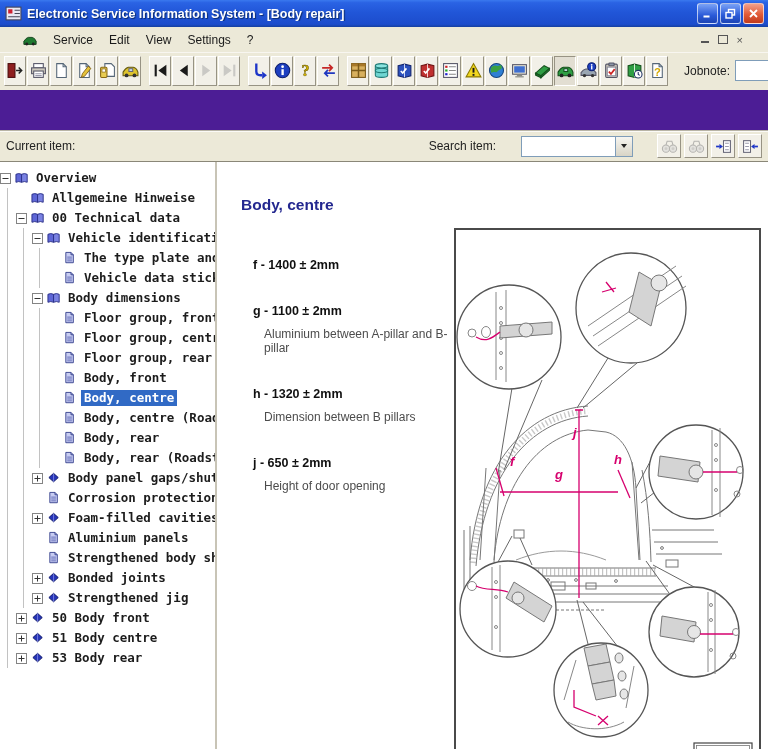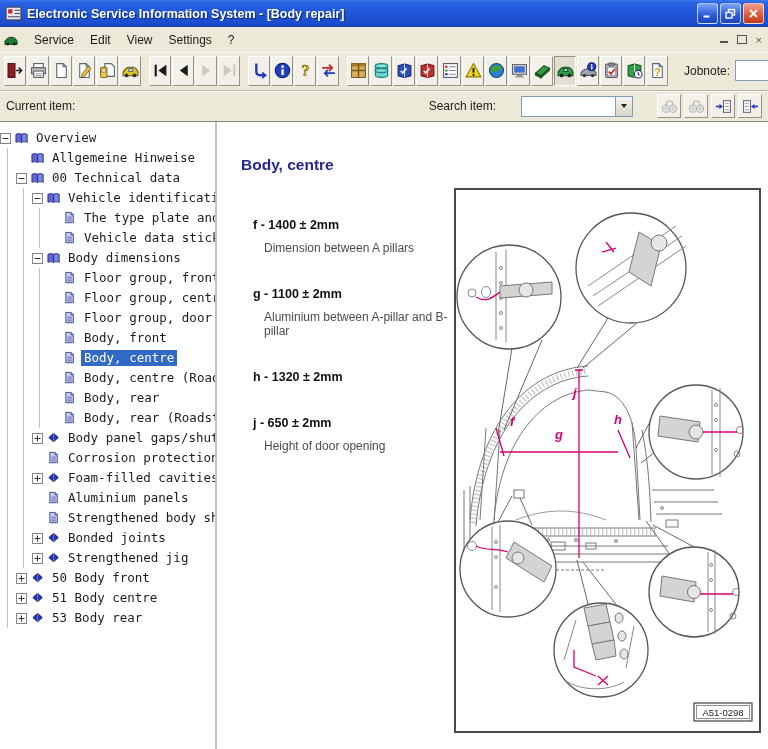--- a/index.html
+++ b/index.html
@@ -7,55 +7,55 @@
 
   
   .titlebar{height:27px;background:linear-gradient(180deg,#3a79ef 0%,#2a63e4 10%,#2156d8 45%,#1c4ccc 90%,#16409f 100%);display:flex;align-items:center;padding:0 4px 0 5px;}
   .title-icon{width:17px;height:17px;flex:none;}
   .title-text{color:#fff;font-weight:bold;font-size:12.5px;margin-left:5px;flex:1;text-shadow:1px 1px 1px #0a2a6a;white-space:nowrap;overflow:hidden;}
   .wbtn{width:21px;height:21px;margin-left:2px;border-radius:3px;border:1px solid rgba(255,255,255,.65);padding:0;display:flex;align-items:center;justify-content:center;box-sizing:border-box;}
   .wbtn.blue{background:linear-gradient(180deg,#7aa2f6,#2a5ad8 60%,#1c44b4);}
   .wbtn.red{background:linear-gradient(180deg,#f3a08a,#e25b37 55%,#c03a1c);}
 
   
-  .menubar{height:25px;display:flex;align-items:center;padding:0 2px;background:#ece9d8;font-size:12px;color:#1a1a1a;}
+  .menubar{height:25px;display:flex;align-items:center;padding:0 21px;background:#ece9d8;font-size:12px;color:#1a1a1a;}
   .menu-appicon{width:18px;height:14px;margin-right:6px;}
   .menu-item{padding:2px 8px;cursor:default;}
   .mdi{margin-left:auto;display:flex;align-items:center;gap:9px;color:#555;font-size:11px;padding-right:4px;}
   .mdi span{cursor:default;}
   .mdi .mmin{width:8px;height:2px;background:#555;display:inline-block;margin-bottom:1px;}
   .mdi .mrest{width:8px;height:7px;border:1px solid #555;display:inline-block;}
 
   
   .toolbar{height:38px;display:flex;align-items:center;padding:2px 4px 4px 4px;background:#ece9d8;border-top:1px solid #f8f6f0;box-sizing:border-box;}
   .tgroup{display:flex;margin-right:7px;flex:none;}
   .tbtn{width:22px;height:30px;display:flex;align-items:center;justify-content:center;background:#f2f0e8;border:1px solid;border-color:#ffffff #979384 #979384 #ffffff;margin-right:1px;padding:0;box-sizing:border-box;}
   .tbtn.pressed{border-color:#979384 #ffffff #ffffff #979384;background:#e2ded2;}
   .tbtn.disabled svg{filter:grayscale(1) opacity(.45);}
   .jobnote{display:flex;align-items:center;margin-left:8px;font-size:12px;color:#222;flex:none;}
   .jobnote input{width:128px;height:19px;border:1px solid #7f9db9;margin-left:5px;font-family:"Liberation Sans",sans-serif;font-size:12px;padding:0 3px;}
 
   
-  .itembar{height:30px;display:flex;align-items:center;background:#ece9d8;border-top:1px solid #b8b4a6;box-shadow:inset 0 1px 0 #fbfaf6;padding:0 6px;font-size:12px;color:#222;}
+  .itembar{height:30px;display:flex;align-items:center;background:#ece9d8;border-top:1px solid #b8b4a6;box-shadow:inset 0 1px 0 #fbfaf6;padding:0 6px;font-size:12px;color:#222;margin-top:40px;}
   .itembar .right{margin-left:auto;display:flex;align-items:center;gap:20px;}
   .combo{width:112px;height:21px;background:#fff;border:1px solid #7f9db9;display:flex;align-items:stretch;box-sizing:border-box;margin-left:5px;}
   .combo input{flex:1;border:0;width:80px;font-size:12px;padding:0 3px;outline:none;}
   .combo .arrowbtn{width:17px;background:linear-gradient(180deg,#f6f5f0,#d8d4c6);border:0;border-left:1px solid #7f9db9;display:flex;align-items:center;justify-content:center;padding:0;}
   .combo .arrowbtn i{width:0;height:0;border-left:3.5px solid transparent;border-right:3.5px solid transparent;border-top:4.5px solid #222;}
   .sbtn{width:24px;height:24px;display:flex;align-items:center;justify-content:center;background:#f2f0e8;border:1px solid;border-color:#ffffff #979384 #979384 #ffffff;padding:0;box-sizing:border-box;}
   .sbtn.disabled svg{filter:grayscale(1) opacity(.5);}
 
   
   .main{display:flex;height:629px;background:#fff;border-top:1px solid #8a8778;}
   .tree{width:217px;flex:none;background:#fff;border-right:2px solid #c8c4b6;padding-top:6px;font-family:"DejaVu Sans Mono",monospace;font-size:12.5px;color:#1c1c1c;overflow:hidden;box-sizing:border-box;}
   .trow{height:20px;display:flex;align-items:center;white-space:nowrap;cursor:default;}
   .g{width:16px;height:20px;flex:none;background:linear-gradient(#c2c2c2,#c2c2c2) 7px 0/1px 100% no-repeat;}
   .expspace{width:15px;height:20px;flex:none;display:flex;align-items:center;}
   .ticon{width:15px;height:15px;flex:none;margin-right:3px;}
-  .tlabel{padding:0 3px;line-height:16px;}
+  .tlabel{padding:0 3px;line-height:16px;font-weight:bold;}
   .trow.sel .tlabel{background:#316ac5;color:#fff;}
 
   .content{flex:1;position:relative;background:#fff;overflow:hidden;}
   .content h1{position:absolute;left:24px;top:34px;margin:0;font-size:15.5px;font-weight:bold;color:#23278f;}
   .dims{position:absolute;left:36px;top:64px;width:205px;}
   .dim-label{font-size:12.5px;font-weight:bold;color:#101010;margin-bottom:9px;margin-top:32px;}
   .dim-desc{font-size:12px;color:#4c4c4c;margin-left:11px;margin-bottom:17px;}
   .diagram{position:absolute;left:237px;top:66px;width:303px;height:541px;border:2px solid #4a4a4a;background:#fff;box-sizing:content-box;}
   .diagram svg{display:block;}
   .diagram text.pklbl{font-family:"Liberation Sans",sans-serif;font-size:13px;font-weight:bold;font-style:italic;fill:#d6006e;}
@@ -485,21 +485,21 @@
         <div class="trow">
           <span class="g"></span>
           <span class="g"></span>
           <span class="g"></span>
           <span class="expspace"></span>
           <svg class="ticon" width="15" height="15" viewBox="0 0 16 16">
             <path d="M3 1.5 h5.5 l2.5 2.5 v8.5 h-8 z" fill="#c8cdf2" stroke="#3a4490"></path>
             <path d="M8.5 1.5 v2.5 h2.5" fill="none" stroke="#3a4490"></path>
             <path d="M4.5 6.5 h5 M4.5 8.5 h5 M4.5 10.5 h5" stroke="#4a54a8" stroke-width=".8" fill="none"></path>
           </svg>
-          <span class="tlabel">Floor group, door</span>
+          <span class="tlabel">Floor group, rear</span>
         </div>
         <div class="trow">
           <span class="g"></span>
           <span class="g"></span>
           <span class="g"></span>
           <span class="expspace"></span>
           <svg class="ticon" width="15" height="15" viewBox="0 0 16 16">
             <path d="M3 1.5 h5.5 l2.5 2.5 v8.5 h-8 z" fill="#c8cdf2" stroke="#3a4490"></path>
             <path d="M8.5 1.5 v2.5 h2.5" fill="none" stroke="#3a4490"></path>
             <path d="M4.5 6.5 h5 M4.5 8.5 h5 M4.5 10.5 h5" stroke="#4a54a8" stroke-width=".8" fill="none"></path>
@@ -688,28 +688,28 @@
             <path d="M7 2.5 V11.5" stroke="#8890e8" stroke-width=".8" fill="none"></path>
           </svg>
           <span class="tlabel">53 Body rear</span>
         </div>
       </div>
     <div class="content">
       <h1>Body, centre</h1>
       <div class="dims" id="dims">
           <div class="dim">
             <div class="dim-label">f - 1400 ± 2mm</div>
-            <div class="dim-desc">Dimension between A pillars</div>
           </div>
           <div class="dim">
             <div class="dim-label">g - 1100 ± 2mm</div>
             <div class="dim-desc">Aluminium between A-pillar and B-pillar</div>
           </div>
           <div class="dim">
             <div class="dim-label">h - 1320 ± 2mm</div>
+            <div class="dim-desc">Dimension between B pillars</div>
           </div>
           <div class="dim">
             <div class="dim-label">j - 650 ± 2mm</div>
             <div class="dim-desc">Height of door opening</div>
           </div>
         </div>
 
       <div class="diagram">
         <svg width="303" height="541" viewBox="0 0 303 541">
           <g stroke="#777" fill="none" stroke-width="1">

